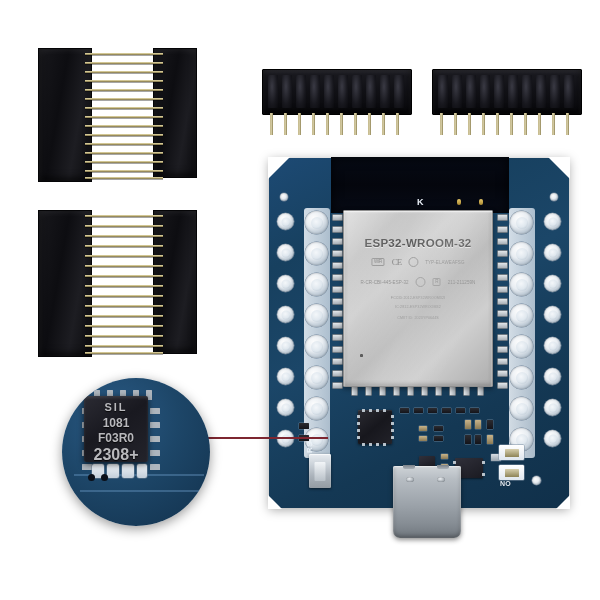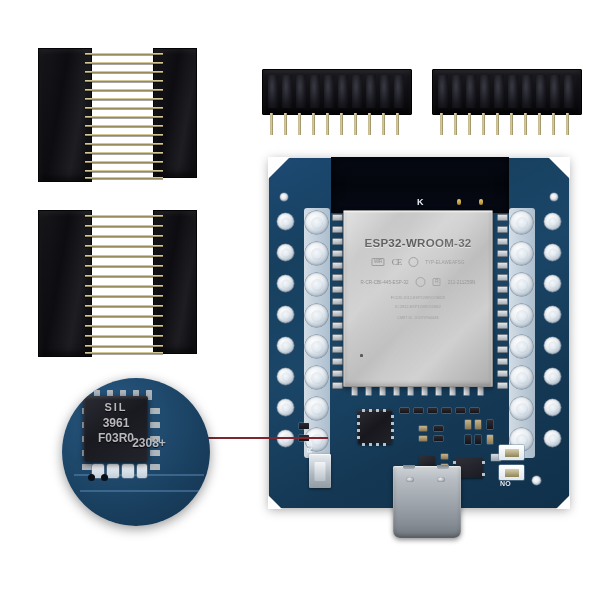--- a/index.html
+++ b/index.html
@@ -680,19 +680,19 @@
     <div class="mag-pad" style="left:30px;top:86px;width:12px;height:14px;"></div>
     <div class="mag-pad" style="left:45px;top:86px;width:12px;height:14px;"></div>
     <div class="mag-pad" style="left:60px;top:86px;width:12px;height:14px;"></div>
     <div class="mag-pad" style="left:75px;top:86px;width:10px;height:14px;"></div>
 
     <div class="mag-dot" style="left:26px;top:96px;width:7px;height:7px;"></div>
     <div class="mag-dot" style="left:39px;top:96px;width:7px;height:7px;"></div>
 
     <div id="mag-chip" style="left:22px;top:18px;width:64px;height:66px;">
       <div class="mag-chip-text" style="top:5px;font-size:11px;letter-spacing:2px;">SIL</div>
-      <div class="mag-chip-text" style="top:20px;font-size:12px;">3961</div>
+      <div class="mag-chip-text" style="top:20px;font-size:12px;">1081</div>
       <div class="mag-chip-text" style="top:35px;font-size:12px;">F03R0</div>
-      <div class="mag-chip-text" style="top:40px;font-size:12px;margin-left:33px;">2308+</div>
+      <div class="mag-chip-text" style="top:50px;font-size:16px;">2308+</div>
     </div>
   </div>
 
 </div>
 
 </body></html>

